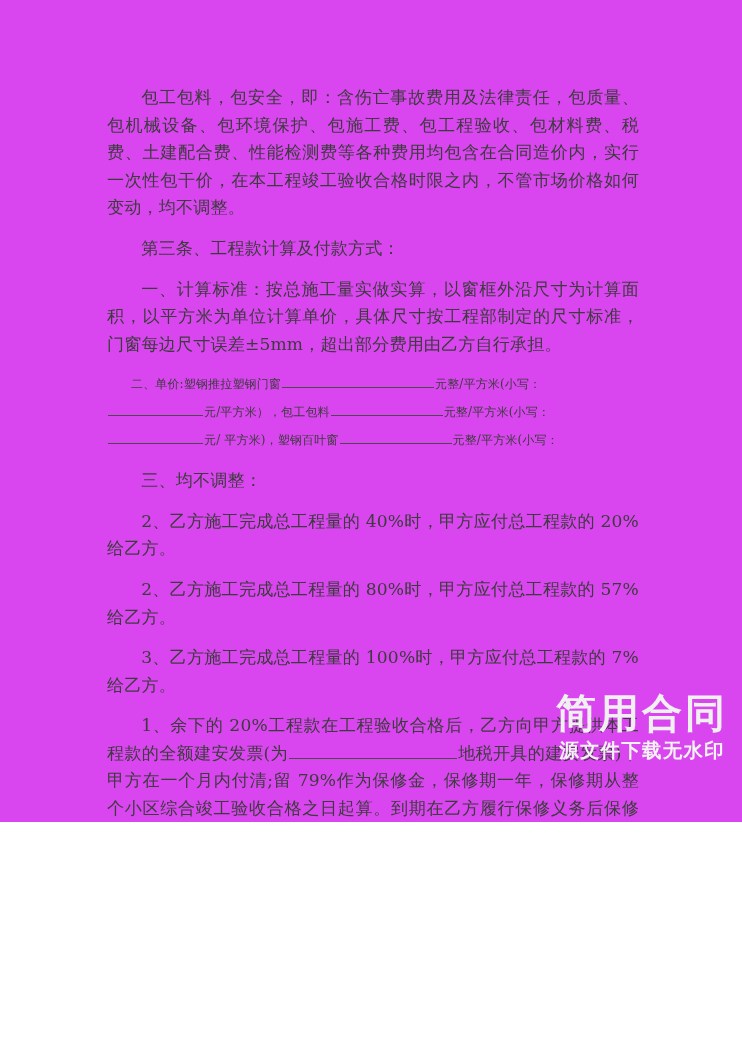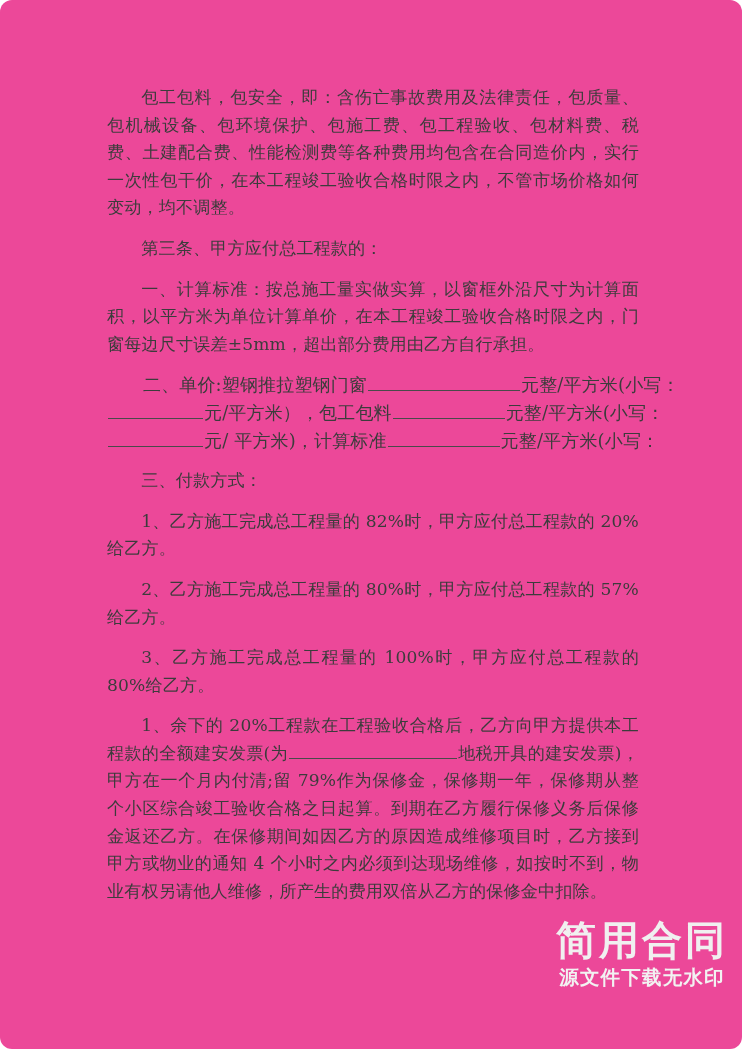--- a/index.html
+++ b/index.html
@@ -7,24 +7,23 @@
     margin: 0;
     padding: 0;
     background: #ffffff;
   }
   body {
     font-family: "DejaVu Serif", "Liberation Serif", serif;
   }
   .page {
     position: relative;
     width: 742px;
-    height: 1049px;
-    background: #ec4899;
+    height: 822px;
+    background: #d946ef;
     overflow: hidden;
-    border-radius: 12px;
   }
   .doc-body {
     position: absolute;
     left: 107px;
     top: 84px;
     width: 532px;
   }
   .para {
     margin: 0 0 13px 0;
     font-size: 17.1px;
@@ -47,21 +46,21 @@
     height: 1.05em;
     margin: 0 1px;
   }
   .blank.w-xl { width: 152px; }
   .blank.w-lg { width: 112px; }
   .blank.w-md { width: 95px; }
   .blank.w-inv { width: 168px; }
 
   
   .price-block {
-    font-size: 18px;
+    font-size: 12px;
     line-height: 27.6px;
     color: #3c3c3c;
     letter-spacing: 0.15px;
     margin: 0 0 13px 0;
   }
   .price-line {
     white-space: nowrap;
   }
   .price-line.indent { text-indent: 2em; }
 
@@ -94,43 +93,43 @@
 </style>
 </head>
 <body>
 
 <div class="page">
 
   <div class="doc-body">
 
     <p class="para">包工包料，包安全，即：含伤亡事故费用及法律责任，包质量、包机械设备、包环境保护、包施工费、包工程验收、包材料费、税费、土建配合费、性能检测费等各种费用均包含在合同造价内，实行一次性包干价，在本工程竣工验收合格时限之内，不管市场价格如何变动，均不调整。</p>
 
-    <p class="para heading">第三条、甲方应付总工程款的：</p>
+    <p class="para heading">第三条、工程款计算及付款方式：</p>
 
-    <p class="para">一、计算标准：按总施工量实做实算，以窗框外沿尺寸为计算面积，以平方米为单位计算单价，在本工程竣工验收合格时限之内，门窗每边尺寸误差±5mm，超出部分费用由乙方自行承担。</p>
+    <p class="para">一、计算标准：按总施工量实做实算，以窗框外沿尺寸为计算面积，以平方米为单位计算单价，具体尺寸按工程部制定的尺寸标准，门窗每边尺寸误差±5mm，超出部分费用由乙方自行承担。</p>
 
     <div class="price-block">
       <div class="price-line indent">
         <span>二、单价:塑钢推拉塑钢门窗</span><span class="blank w-xl"></span><span>元整/平方米(小写：</span>
       </div>
       <div class="price-line">
         <span class="blank w-md"></span><span>元/平方米），包工包料</span><span class="blank w-lg"></span><span>元整/平方米(小写：</span>
       </div>
       <div class="price-line">
-        <span class="blank w-md"></span><span>元/ 平方米)，计算标准</span><span class="blank w-lg"></span><span>元整/平方米(小写：</span>
+        <span class="blank w-md"></span><span>元/ 平方米)，塑钢百叶窗</span><span class="blank w-lg"></span><span>元整/平方米(小写：</span>
       </div>
     </div>
 
-    <p class="para heading">三、付款方式：</p>
+    <p class="para heading">三、均不调整：</p>
 
-    <p class="para">1、乙方施工完成总工程量的 82%时，甲方应付总工程款的 20%给乙方。</p>
+    <p class="para">2、乙方施工完成总工程量的 40%时，甲方应付总工程款的 20%给乙方。</p>
 
     <p class="para">2、乙方施工完成总工程量的 80%时，甲方应付总工程款的 57%给乙方。</p>
 
-    <p class="para">3、乙方施工完成总工程量的 100%时，甲方应付总工程款的 80%给乙方。</p>
+    <p class="para">3、乙方施工完成总工程量的 100%时，甲方应付总工程款的 7%给乙方。</p>
 
     <p class="para"><span>1、余下的 20%工程款在工程验收合格后，乙方向甲方提供本工程款的全额建安发票(为</span><span class="blank w-inv"></span><span>地税开具的建安发票)，甲方在一个月内付清;留 79%作为保修金，保修期一年，保修期从整个小区综合竣工验收合格之日起算。到期在乙方履行保修义务后保修金返还乙方。在保修期间如因乙方的原因造成维修项目时，乙方接到甲方或物业的通知 4 个小时之内必须到达现场维修，如按时不到，物业有权另请他人维修，所产生的费用双倍从乙方的保修金中扣除。</span></p>
 
   </div>
 
   <div class="watermark">
     <div class="wm-main">简用合同</div>
     <div class="wm-sub">源文件下载无水印</div>
   </div>
 

